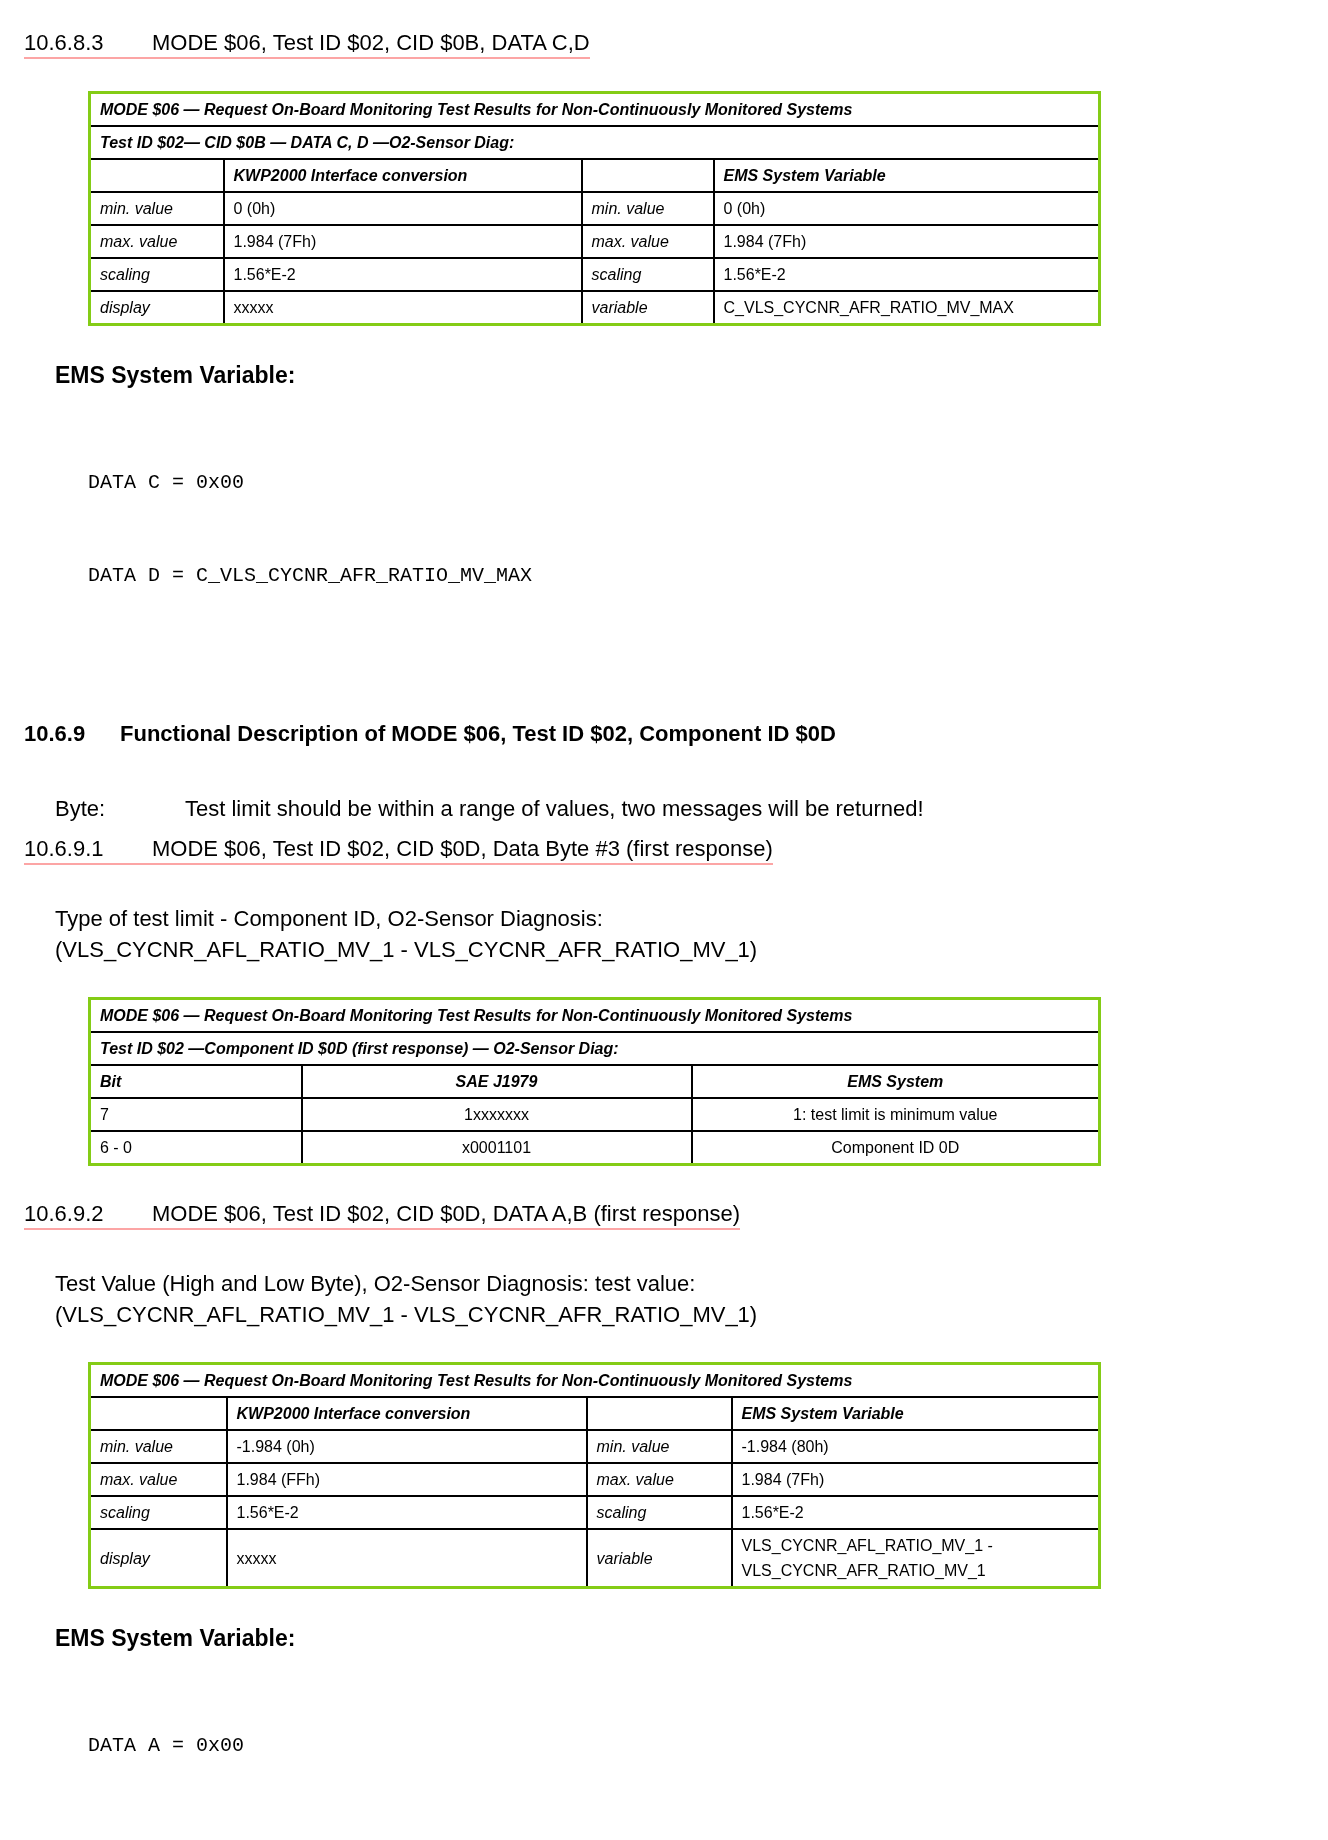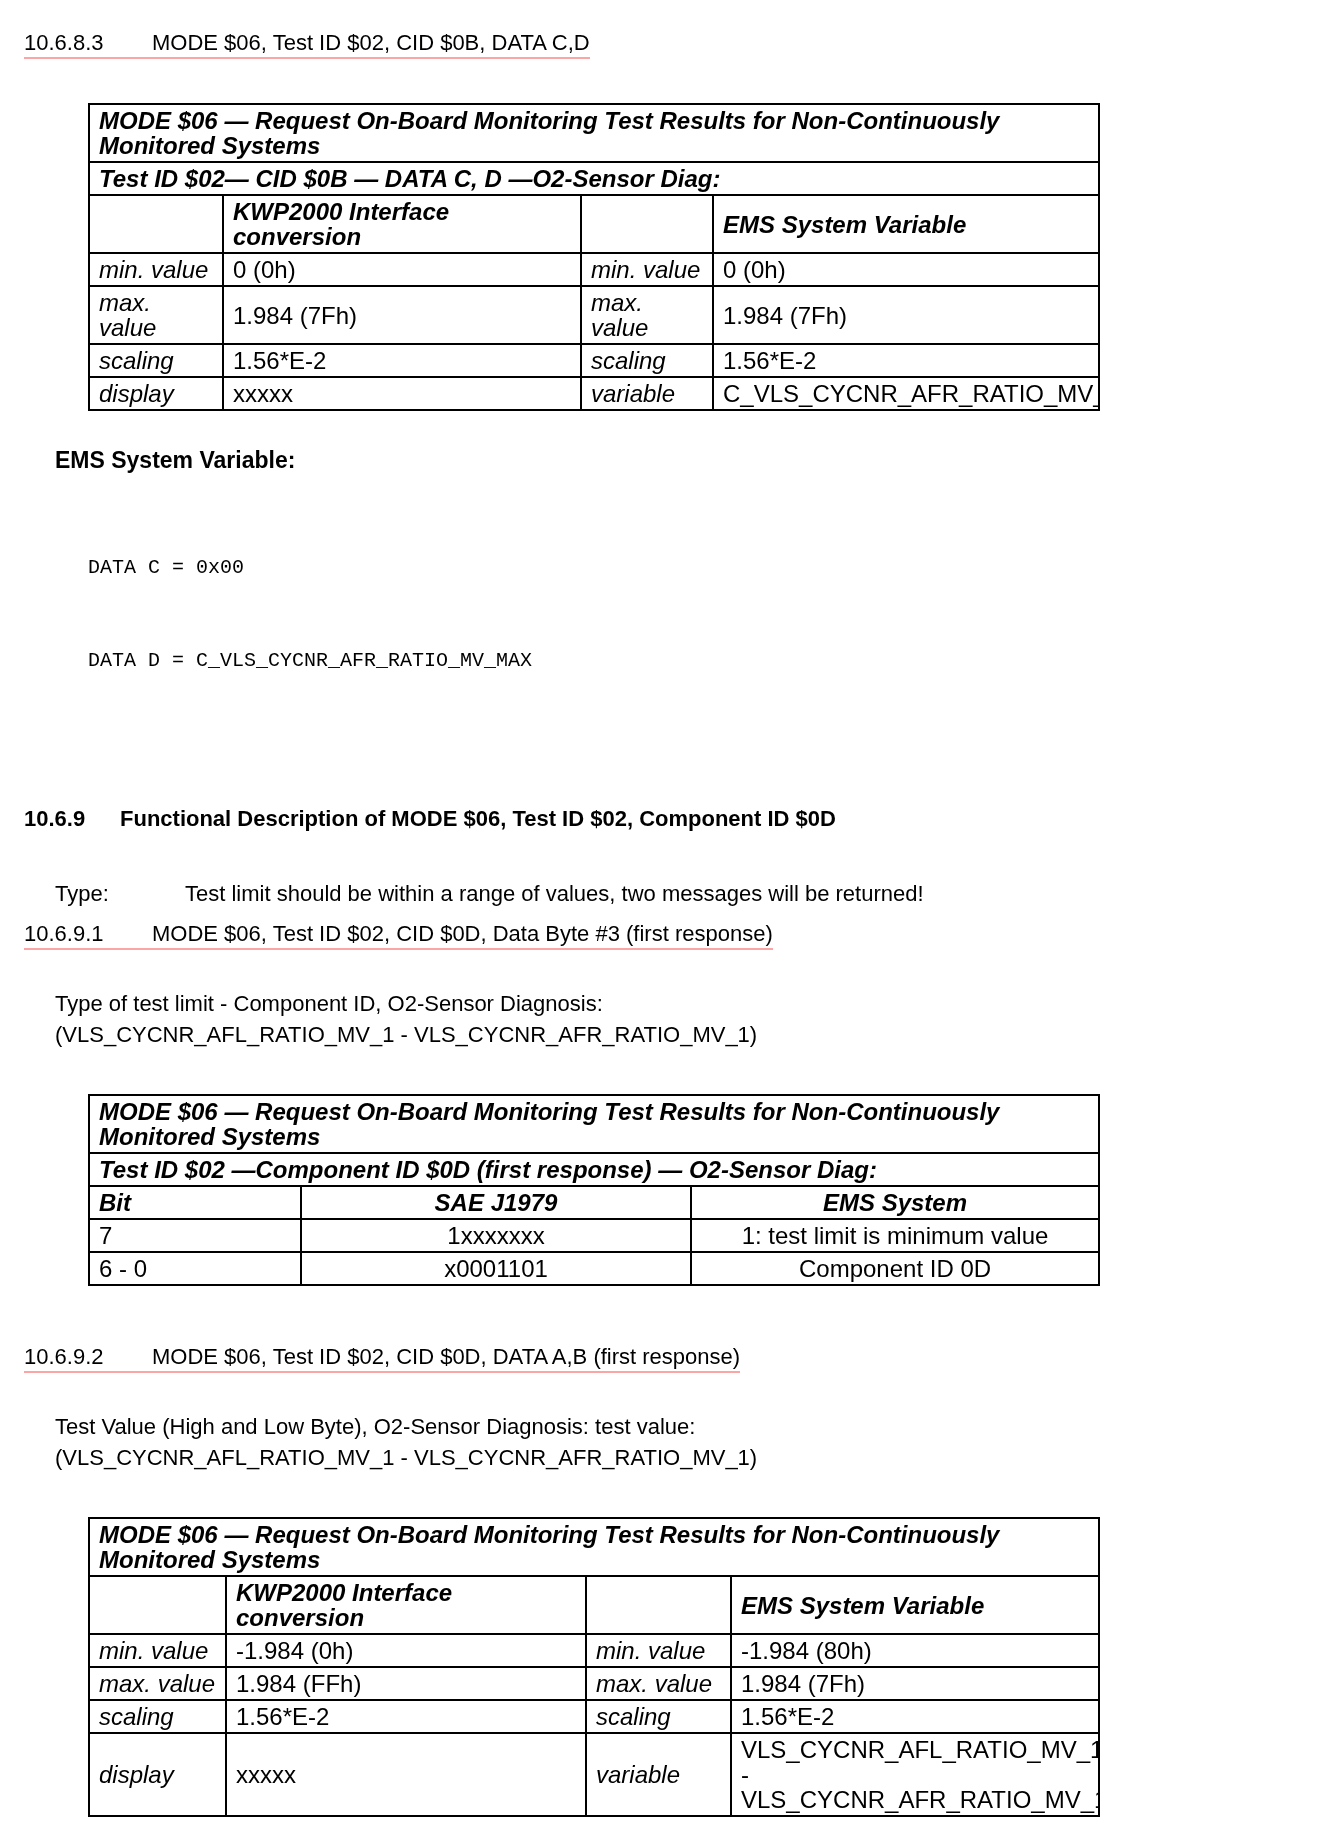--- a/index.html
+++ b/index.html
@@ -42,41 +42,41 @@
     font-family: "Liberation Mono", "DejaVu Sans Mono", monospace;
     font-size: 20px;
     line-height: 31px;
     margin: 16px 0 0 64px;
     white-space: pre;
   }
 
   
   .spec-table {
     border-collapse: collapse;
-    margin: 44px 0 0 64px;
+    margin: 32px 0 0 64px;
     width: 1010px;
     table-layout: fixed;
-    font-size: 24px;
-    border: 1px solid #84cc16;
+    font-size: 16px;
+    border: 3px solid #84cc16;
   }
   .spec-table td {
     border: 2px solid #000;
     padding: 3px 9px;
     line-height: 25px;
     overflow: hidden;
   }
   .t-title, .t-subtitle { font-weight: 700; font-style: italic; }
   .bi { font-weight: 700; font-style: italic; }
   .it { font-style: italic; }
   .center { text-align: center; }
 
   
   .mt-heading2 { margin-top: 68px; }
   .mt-heading3 { margin-top: 12px; }
-  .mt-heading4 { margin-top: 58px; }
+  .mt-heading4 { margin-top: 35px; }
 </style>
 </head>
 <body>
 
 <div class="page">
 
   <h2 class="sec-heading underlined">
     <span class="h-num">10.6.8.3</span>
       <span>MODE $06, Test ID $02, CID $0B, DATA C,D</span>
   </h2>
@@ -135,21 +135,21 @@
     <div>DATA C = 0x00</div>
     <div>DATA D = C_VLS_CYCNR_AFR_RATIO_MV_MAX</div>
   </div>
 
   <h2 class="sec-heading bold mt-heading2">
     <span class="h-num narrow">10.6.9</span>
       <span>Functional Description of MODE $06, Test ID $02, Component ID $0D</span>
   </h2>
 
   <p class="note">
-    <span class="note-label">Type:</span><span>Test limit should be within a range of values, two messages will be returned!</span>
+    <span class="note-label">Byte:</span><span>Test limit should be within a range of values, two messages will be returned!</span>
   </p>
 
   <h2 class="sec-heading underlined mt-heading3">
     <span class="h-num">10.6.9.1</span>
       <span>MODE $06, Test ID $02, CID $0D, Data Byte #3 (first response)</span>
   </h2>
 
   <p class="para">
     <span>Type of test limit - Component ID, O2-Sensor Diagnosis:</span><br>
     <span>(VLS_CYCNR_AFL_RATIO_MV_1 - VLS_CYCNR_AFR_RATIO_MV_1)</span>

